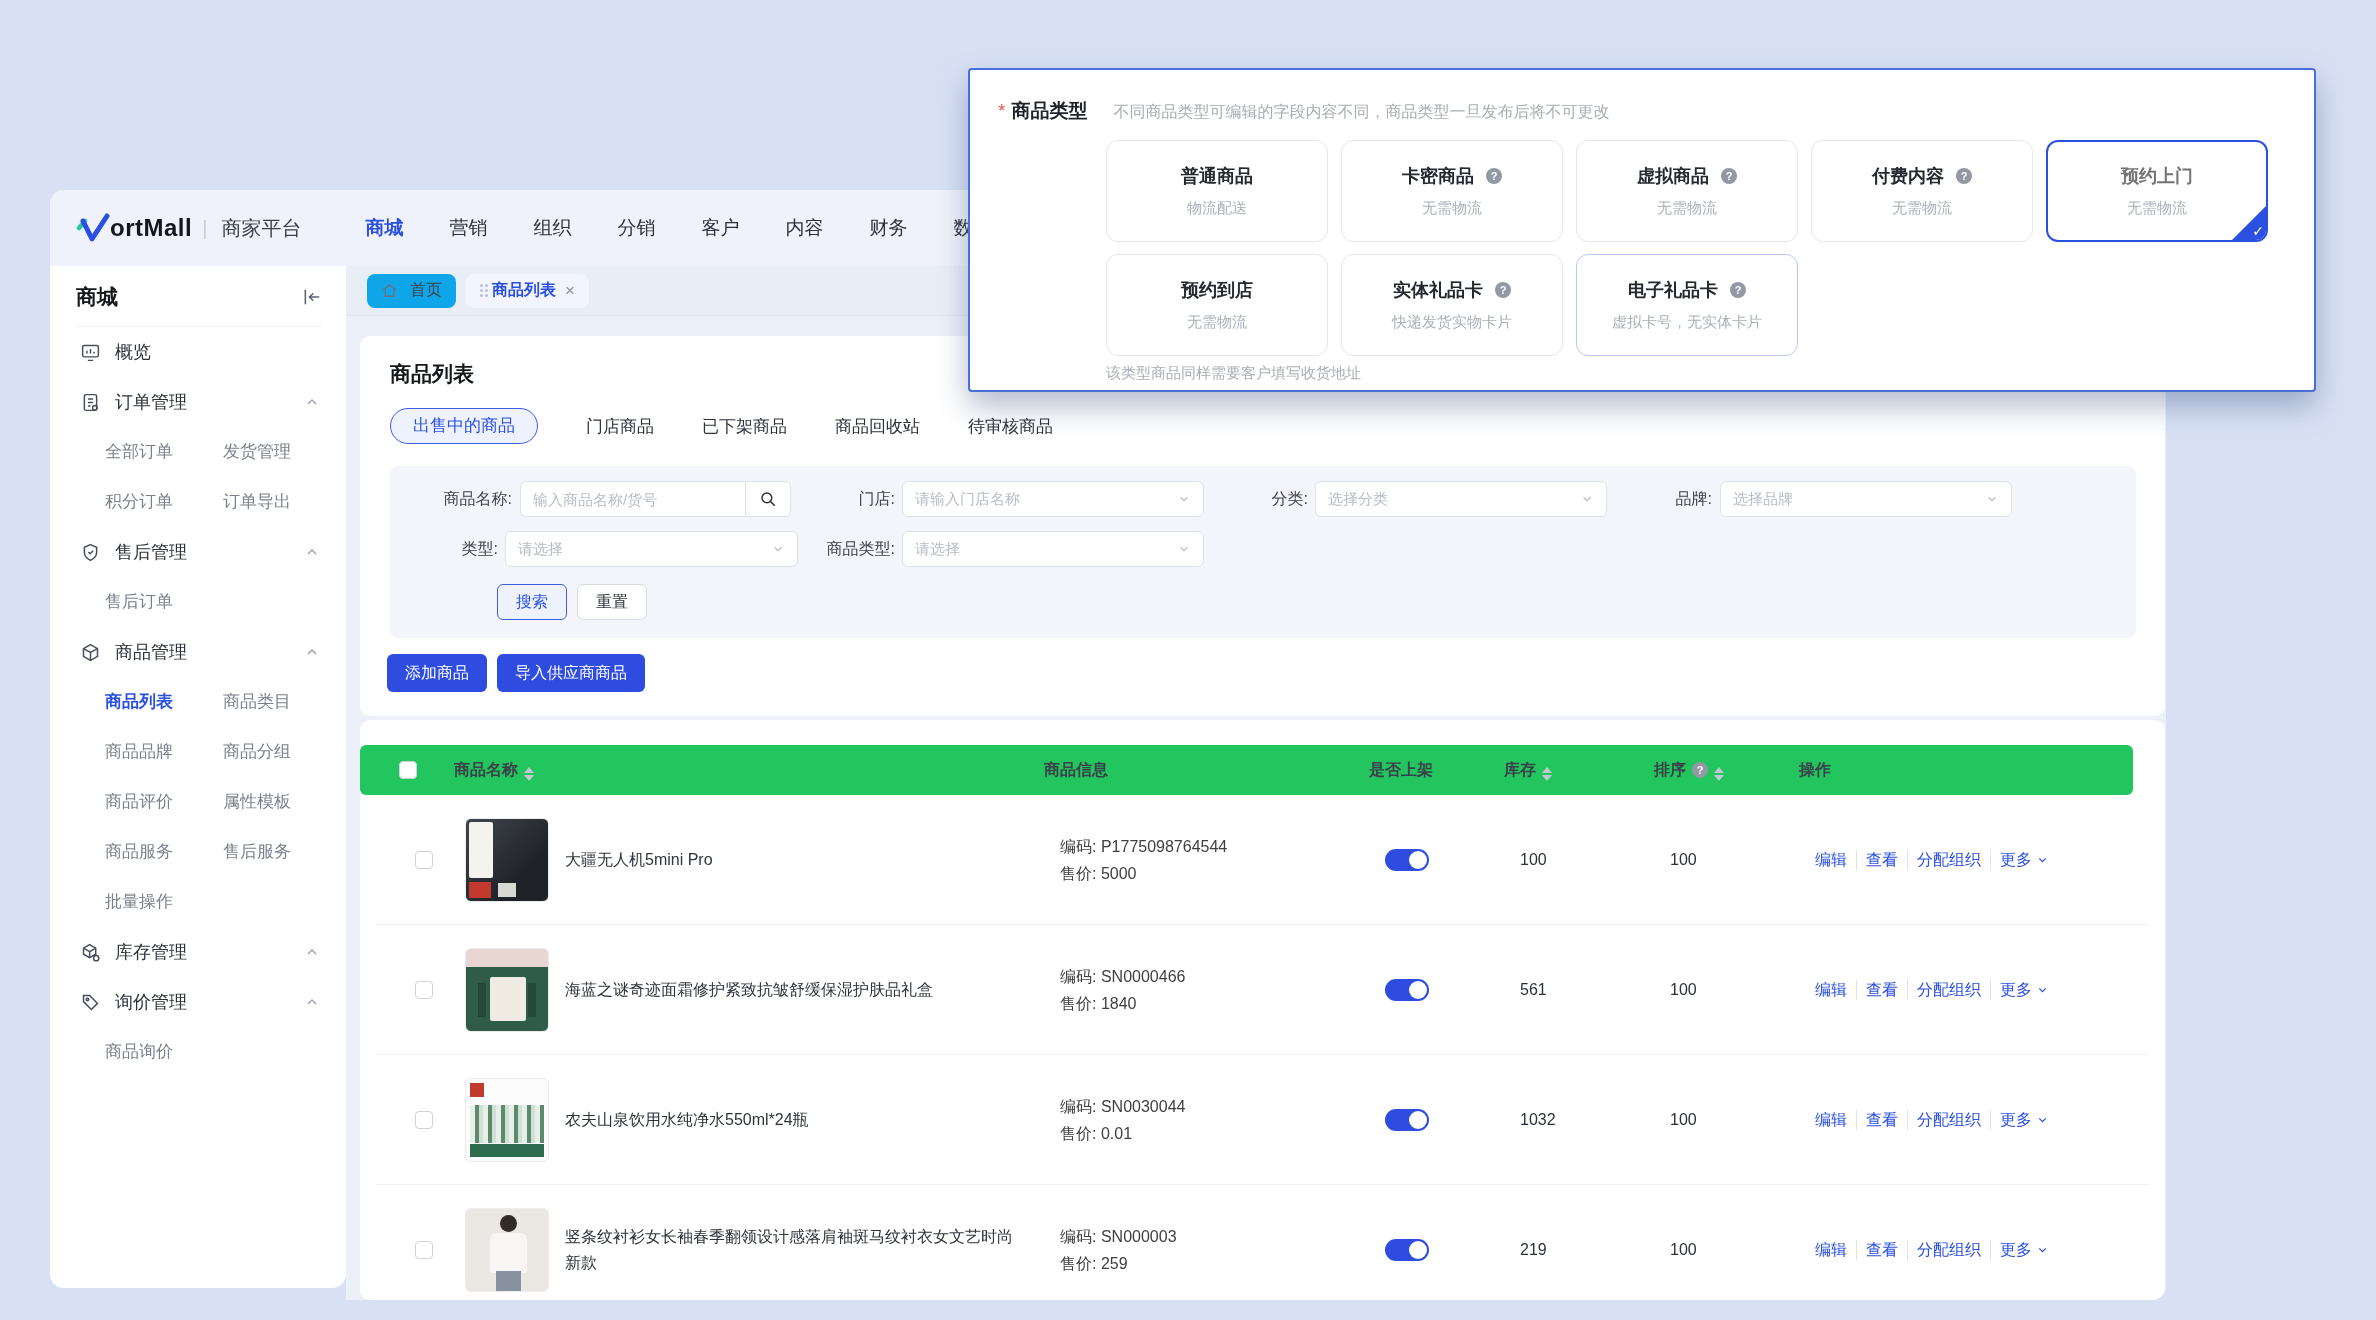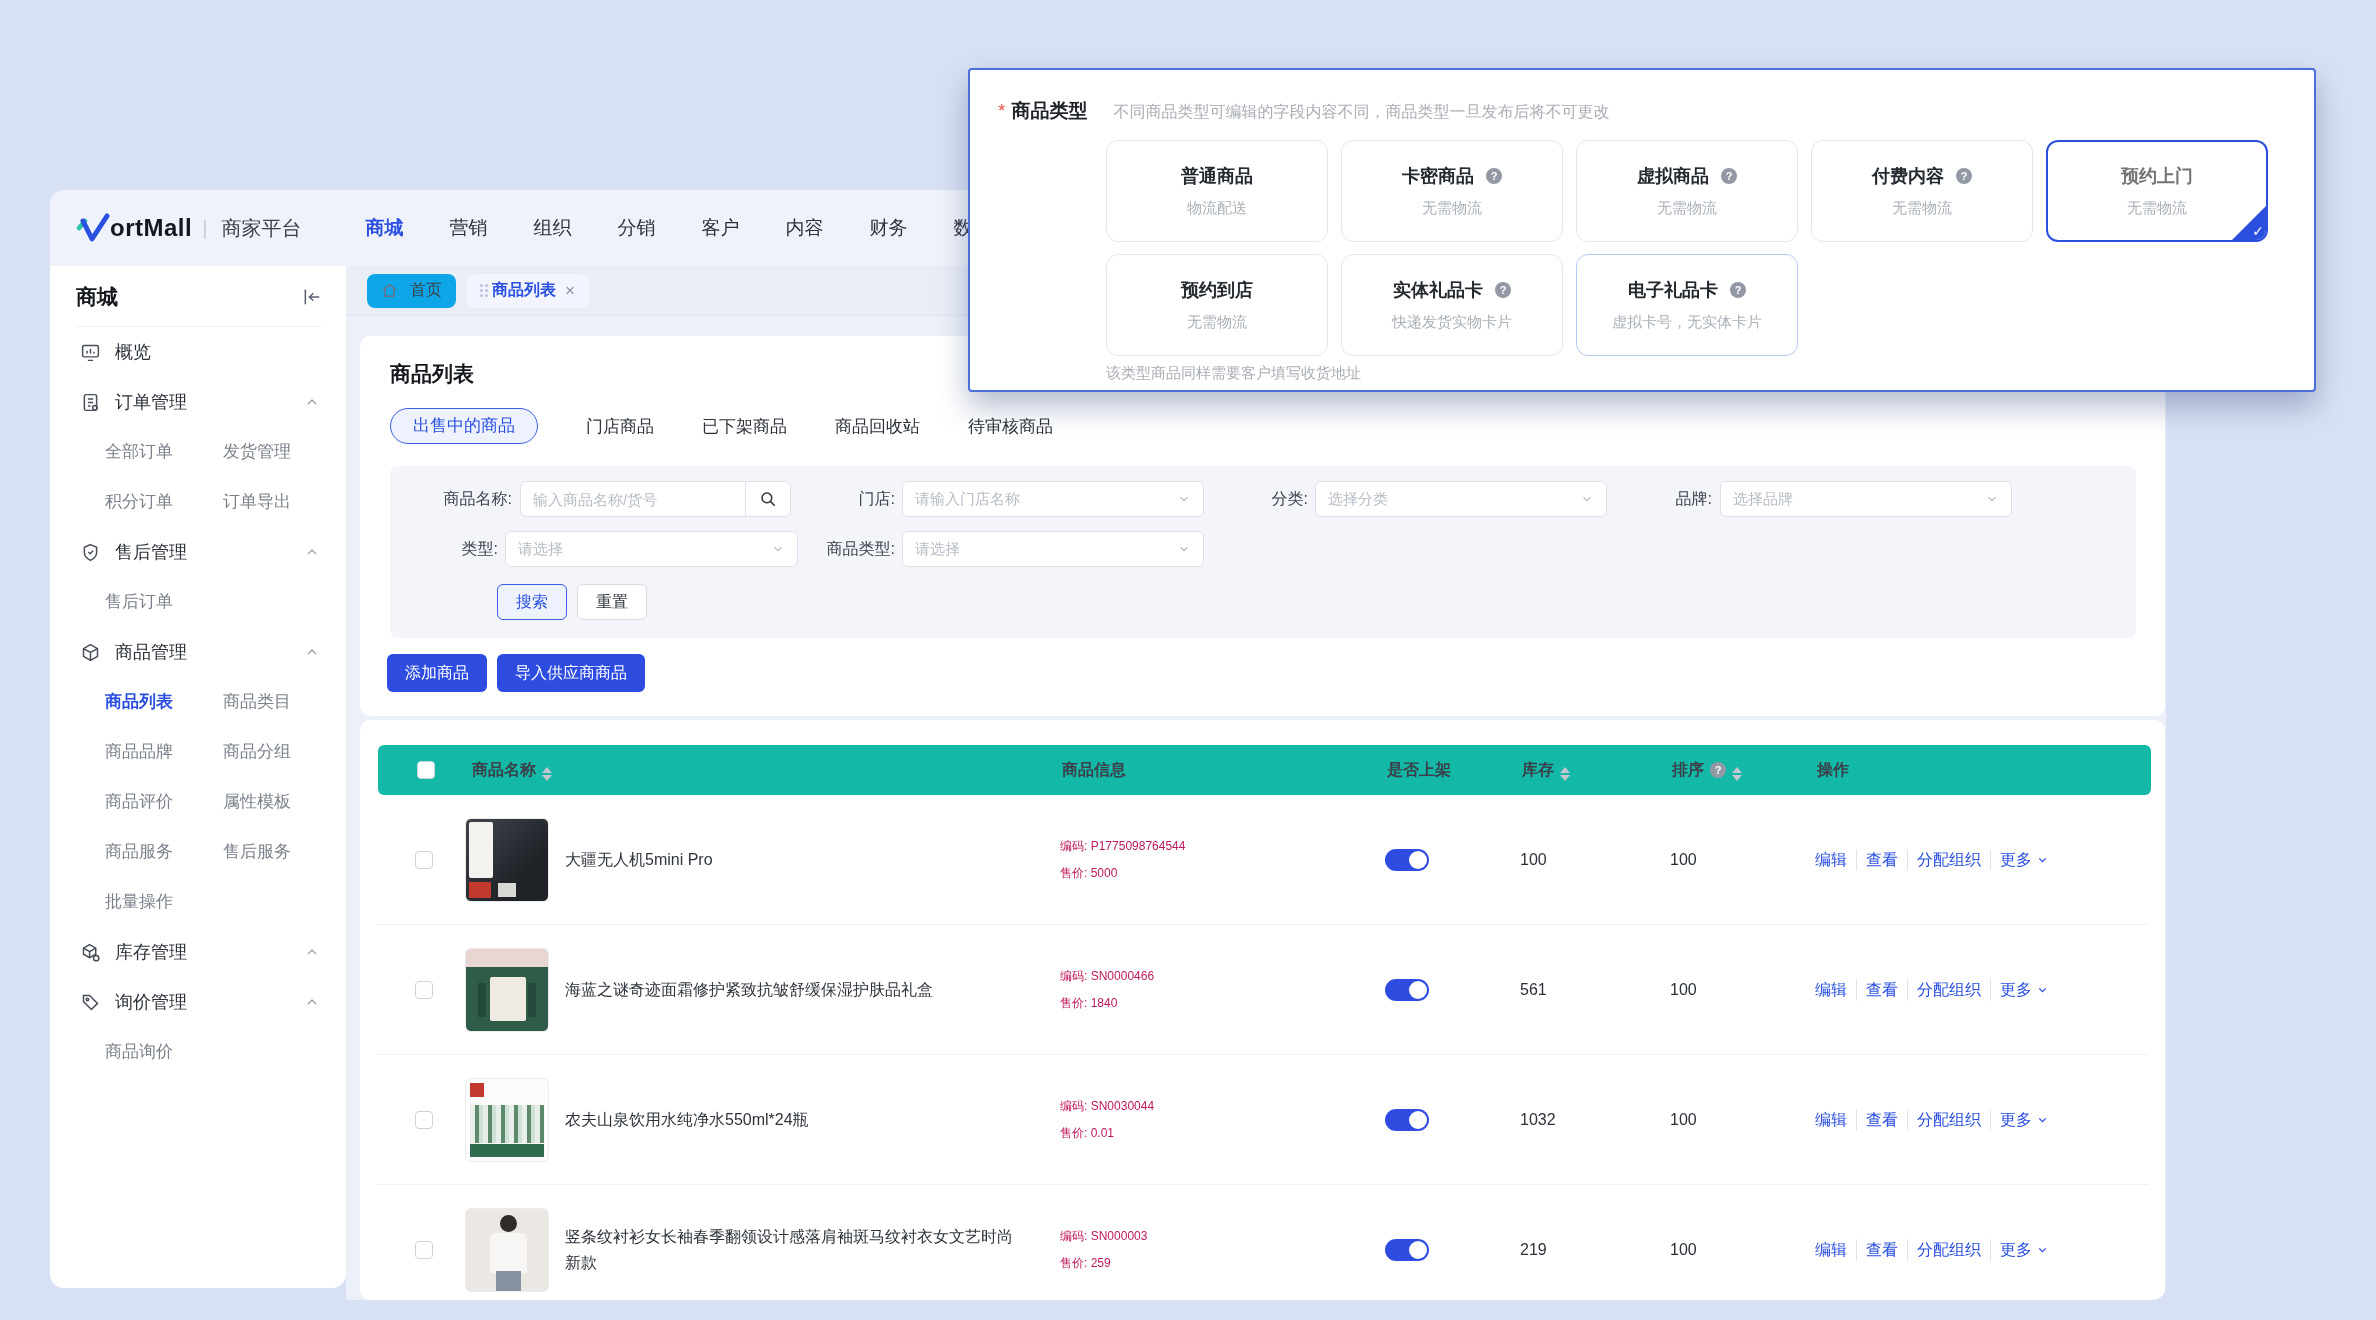--- a/index.html
+++ b/index.html
@@ -59,35 +59,35 @@
   .sel .ph { font-size:15px; color:#b7bcc6; }
   .btn { position:absolute; height:36px; border-radius:6px; font-size:16px; display:flex; align-items:center; justify-content:center; cursor:pointer; }
   .btn-search { left:107px; top:118px; width:70px; background:#eef2fd; border:1px solid #3c5ce2; color:#2b50e0; }
   .btn-reset { left:187px; top:118px; width:70px; background:#fff; border:1px solid #d8dce5; color:#2f343c; }
   .btn-primary { background:#2f4ce0; color:#fff; border:none; height:38px; font-size:16px; }
   .btn-add { position:absolute; left:27px; top:318px; width:100px; }
   .btn-import { position:absolute; left:137px; top:318px; width:148px; }
 
   
   .card-table { left:14px; top:454px; width:1805px; height:580px; overflow:hidden; }
-  .t-head { position:absolute; left:18px; top:25px; width:1773px; height:50px; background:#14b8a6; border-radius:6px; }
+  .t-head { position:absolute; left:0; top:25px; width:1773px; height:50px; background:#22c55e; border-radius:6px; }
   .t-head span.h { position:absolute; top:0; line-height:50px; font-size:16px; color:#3a3f49; font-weight:bold; }
   .checkbox { width:18px; height:18px; background:#fff; border:1.5px solid #ccd1db; border-radius:4px; cursor:pointer; }
   .t-head .checkbox { position:absolute; left:39px; top:16px; }
   .sort-carets { display:inline-flex; flex-direction:column; gap:2px; margin-left:6px; vertical-align:2px; cursor:pointer; }
   .sort-carets i { width:0; height:0; border-left:5px solid transparent; border-right:5px solid transparent; }
   .sort-carets .up { border-bottom:6px solid #c2c7d2; }
   .sort-carets .down { border-top:6px solid #c2c7d2; }
   .qmark { display:inline-flex; width:16px; height:16px; border-radius:50%; background:#9298a4; color:#fff; font-size:11px; font-weight:bold; align-items:center; justify-content:center; vertical-align:1px; margin-left:6px; cursor:pointer; font-style:normal; }
   .t-row { position:absolute; left:16px; width:1773px; height:130px; border-bottom:1px solid #f0f2f7; }
   .t-row > * { position:absolute; top:50%; transform:translateY(-50%); }
   .t-row .checkbox { left:39px; }
   .thumb { left:89px; width:84px; height:84px; border-radius:6px; overflow:hidden; position:absolute; border:1px solid #ececec; }
   .p-name { left:189px; width:460px; font-size:16px; color:#2f343c; line-height:26px; }
-  .p-info { left:684px; font-size:12px; color:#be185d; line-height:27px; }
+  .p-info { left:684px; font-size:16px; color:#404040; line-height:27px; }
   .toggle { left:1009px; width:44px; height:22px; border-radius:11px; background:#2f4ce0; cursor:pointer; }
   .toggle .knob { position:absolute; right:2px; top:2px; width:18px; height:18px; border-radius:50%; background:#fff; }
   .p-stock { left:1144px; font-size:16px; color:#2c313a; }
   .p-sort  { left:1294px; font-size:16px; color:#2c313a; }
   .p-actions { left:1439px; display:flex; align-items:center; font-size:16px; color:#2b50e0; white-space:nowrap; }
   .p-actions .lnk { cursor:pointer; padding:0 9px; border-right:1px solid #dfe3ee; }
   .p-actions .lnk:first-child { padding-left:0; }
   .p-actions .lnk.last { border-right:none; display:flex; align-items:center; gap:4px; }
 
   

